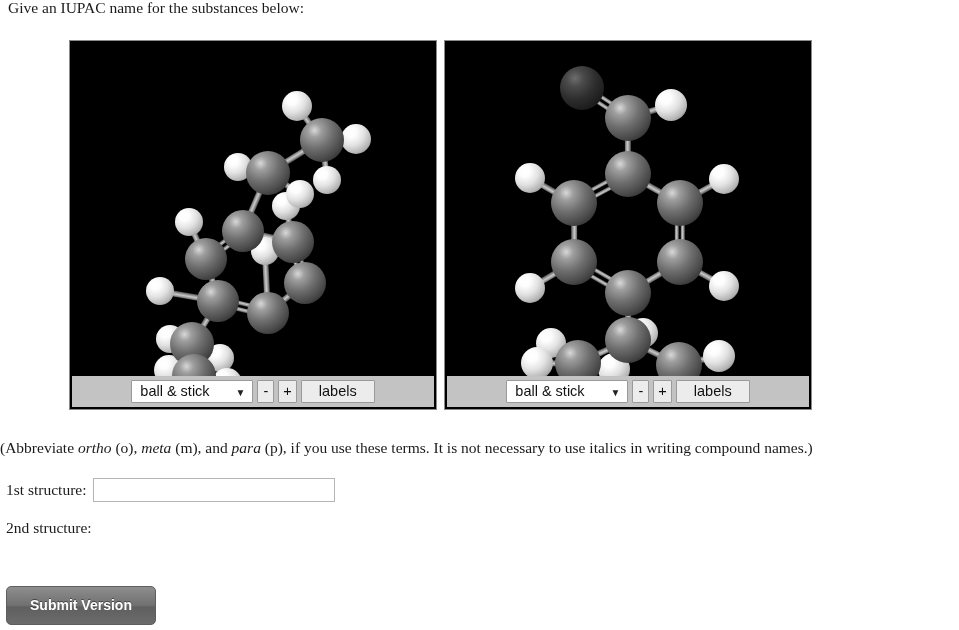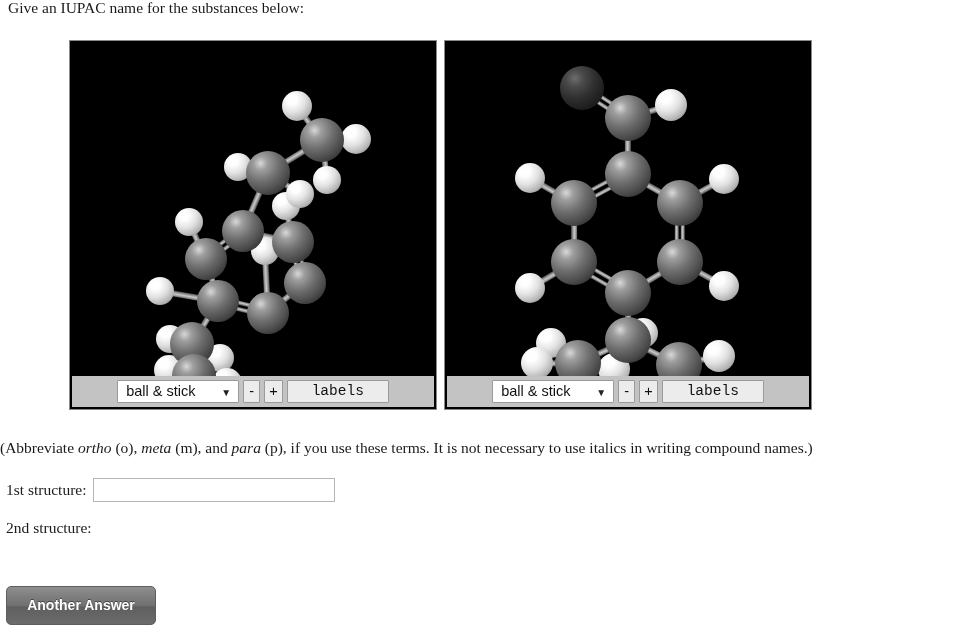--- a/index.html
+++ b/index.html
@@ -124,21 +124,21 @@
     font-family: "Liberation Sans", sans-serif;
     font-size: 14.5px;
     color: #111111;
     height: 23px;
     padding: 0 6px;
     line-height: 21px;
     box-sizing: border-box;
     cursor: pointer;
   }
   .ctrl-btn.sm { min-width: 17px; padding: 0 4px; }
-  .ctrl-btn.labels { padding: 0 24px; font-family: Liberation Mono, monospace; }
+  .ctrl-btn.labels { padding: 0 17px; }
 
   
   .note {
     position: absolute;
     left: 0;
     top: 438px;
     font-family: "Liberation Serif", serif;
     font-size: 15.5px;
     line-height: 20px;
     white-space: nowrap;
@@ -363,14 +363,14 @@
 <div class="answer-row r1">
   <span class="answer-label">1st structure:</span>
   <input class="answer-input" type="text" value="" style="">
 </div>
 
 <div class="answer-row r2">
   <span class="answer-label">2nd structure:</span>
 </div>
 
 <div class="footer">
-  <div class="btn submit">Another Answer</div>
+  <div class="btn submit">Submit Version</div>
 </div>
 
 </body></html>

